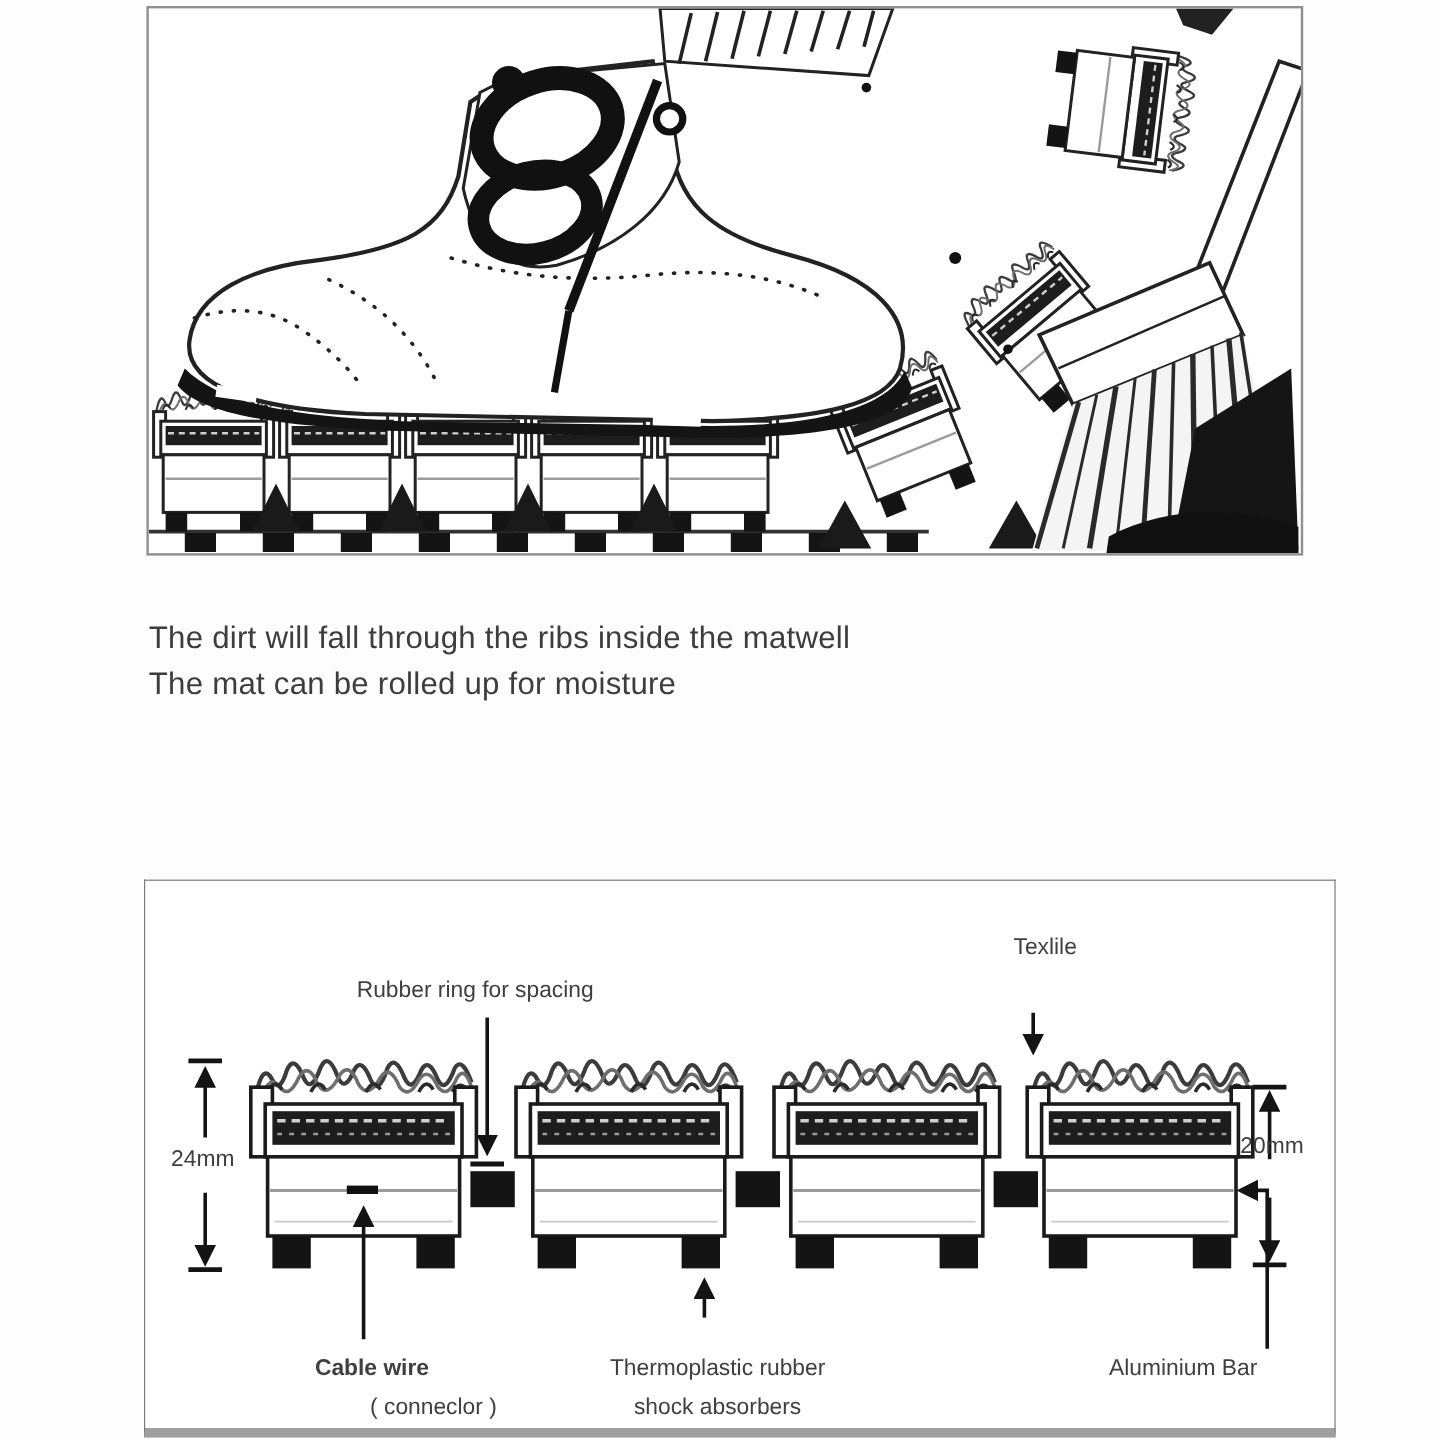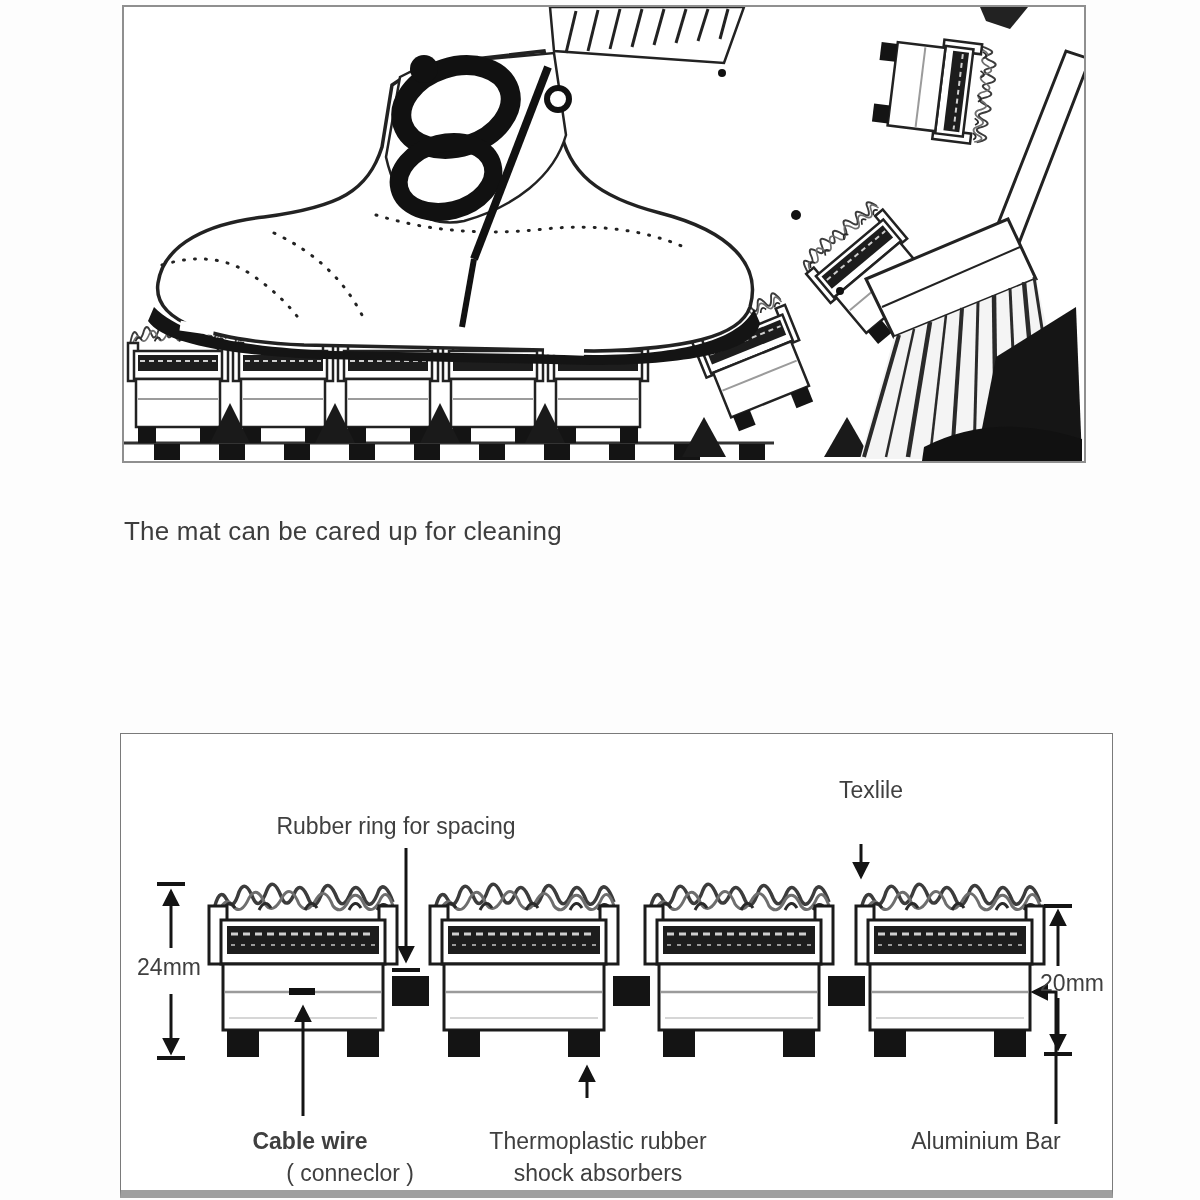--- a/index.html
+++ b/index.html
@@ -16,21 +16,21 @@
     position:absolute;left:124px;top:512px;width:760px;
     font-size:26px;line-height:38px;color:#3d3d3d;letter-spacing:0.2px;
   }
   .diagram-box{
     position:absolute;left:120px;top:733px;width:993px;height:465px;
     border:1px solid #7a7a7a;border-bottom:8px solid #9f9f9f;
     background:#ffffff;box-sizing:border-box;
   }
   .diagram-box svg{position:absolute;left:0;top:0;display:block;}
   .dlabel{
-    position:absolute;font-size:23px;color:#3f3f3f;text-align:center;
+    position:absolute;font-size:19px;color:#3f3f3f;text-align:center;
     line-height:28px;white-space:nowrap;
   }
   .w  {fill:#ffffff;stroke:#1b1b1b;stroke-width:3;}
   .w2 {fill:#ffffff;stroke:#222222;stroke-width:2.5;}
   .ink{stroke:#141414;stroke-width:3;fill:none;}
   .cap{stroke:#141414;stroke-width:4;fill:none;}
 </style>
 </head>
 <body>
 
@@ -164,21 +164,22 @@
               <line x1="562" y1="2" x2="552" y2="36"></line>
             <line x1="584" y1="2" x2="574" y2="34"></line>
               <line x1="604" y1="2" x2="596" y2="32"></line>
           </g>
         </g>
       </g>
     </svg>
   </div>
 
   <div class="desc">
-    <div>The mat can be cared up for cleaning</div>
+    <div>The dirt will fall through the ribs inside the matwell</div>
+    <div>The mat can be rolled up for moisture</div>
   </div>
 
   <div class="diagram-box">
     <svg width="991" height="456" viewBox="0 0 991 456">
       <defs>
         <marker id="ah" viewBox="0 0 10 10" refX="8" refY="5" markerWidth="6" markerHeight="6" orient="auto" markerUnits="strokeWidth">
           <path d="M0,0 L10,5 L0,10 Z" fill="#141414"></path>
         </marker>
 
         <g id="xmod">
@@ -241,21 +242,21 @@
       <path d="M182,382 L182,274" class="ink" marker-end="url(#ah)"></path>
 
       <path d="M466,364 L466,334" class="ink" marker-end="url(#ah)"></path>
 
       <path d="M935,390 L935,258 L913,258" class="ink" marker-end="url(#ah)"></path>
     </svg>
 
     <div class="dlabel" style="left:135px;top:78px;width:280px;">Rubber ring for spacing</div>
     <div class="dlabel" style="left:600px;top:42px;width:300px;">Texlile</div>
     <div class="dlabel" style="left:12px;top:219px;width:72px;">24mm</div>
-    <div class="dlabel" style="left:902px;top:235px;width:74px;margin-left:12px;">20mm</div>
+    <div class="dlabel" style="left:902px;top:208px;width:74px;">20mm</div>
     <div class="dlabel" style="left:85px;top:393px;width:208px;font-weight:bold;">Cable wire</div>
     <div class="dlabel" style="left:85px;top:425px;width:208px;text-align:right;">( conneclor )</div>
     <div class="dlabel" style="left:347px;top:393px;width:260px;">Thermoplastic rubber</div>
     <div class="dlabel" style="left:347px;top:425px;width:260px;">shock absorbers</div>
     <div class="dlabel" style="left:762px;top:393px;width:206px;">Aluminium Bar</div>
   </div>
 
 </div>
 
 </body></html>

